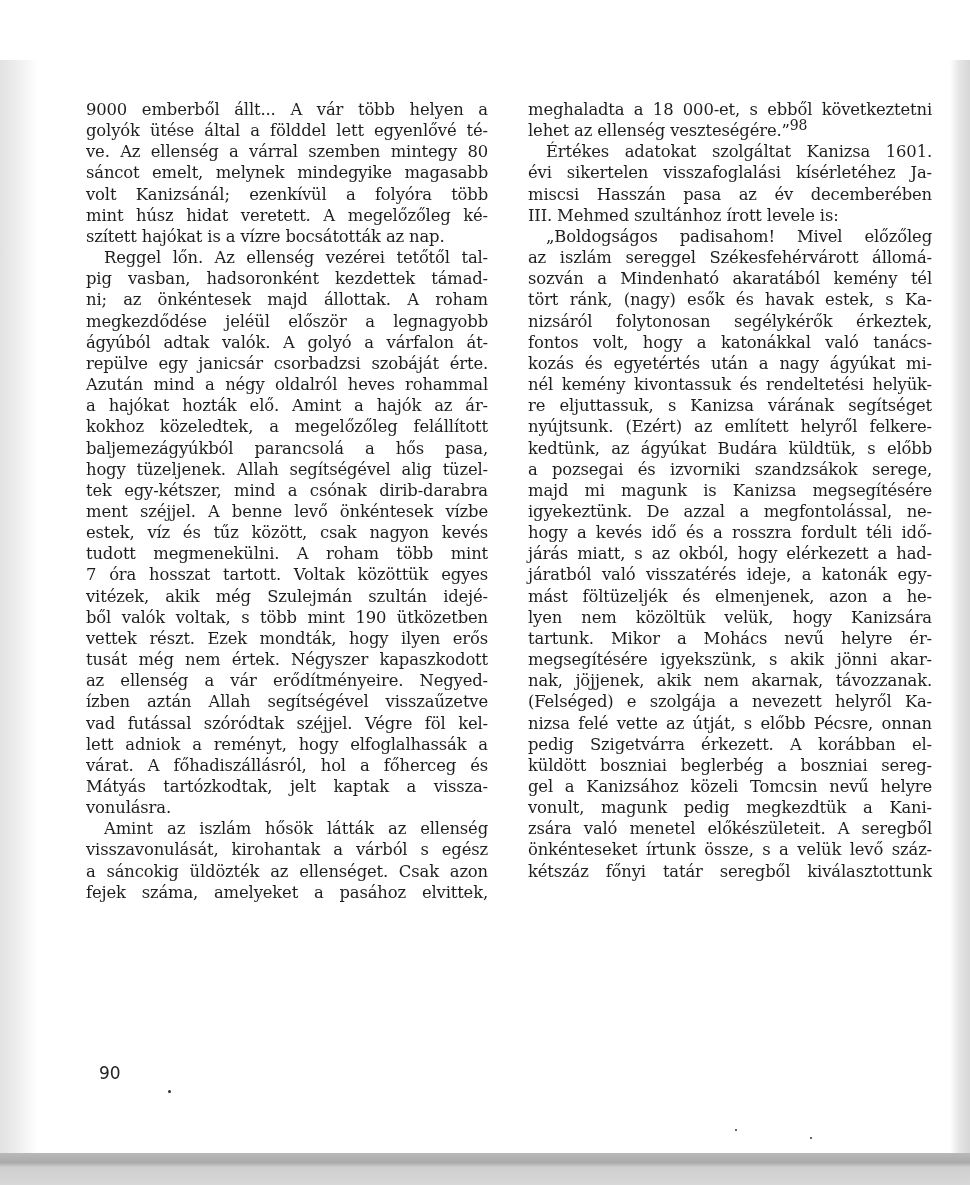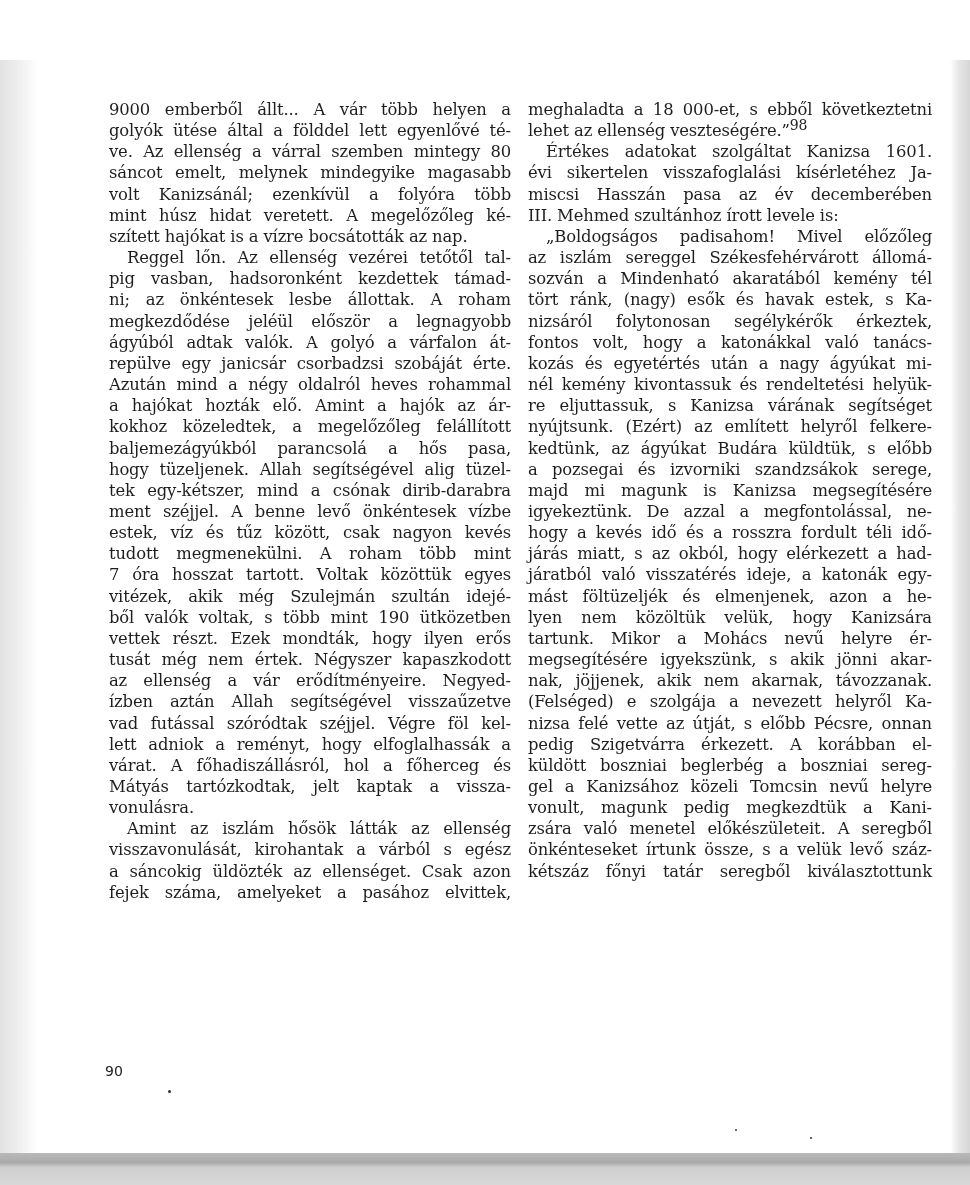--- a/index.html
+++ b/index.html
@@ -41,39 +41,38 @@
       position: absolute;
       top: 99px;
       font-family: "DejaVu Serif", "Liberation Serif", serif;
       font-size: 16.4px;
       line-height: 21.15px;
       color: #1e1e1e;
       text-align: justify;
       hyphens: manual;
       letter-spacing: -0.15px;
     }
-    .column.left { left: 109px; width: 402px; }
+    .column.left { left: 86px; width: 402px; }
     .column.right { left: 528px; width: 404px; }
     .line {
       display: block;
       white-space: nowrap;
       text-align: justify;
       text-align-last: justify;
       overflow: visible;
     }
     .line.last { text-align-last: left; }
     .line.indent { padding-left: 18px; }
     .page-number {
       position: absolute;
       left: 99px;
       top: 1063px;
       font-family: "DejaVu Sans", "Liberation Sans", sans-serif;
-      font-size: 14px;
+      font-size: 17px;
       color: #222;
-      margin-left: 6px;
     }
     .speck {
       position: absolute;
       width: 3px; height: 3px;
       border-radius: 50%;
       background: #333;
     }
     sup { font-size: 14px; line-height: 0; vertical-align: 6px; }
   </style>
 </head>
@@ -87,21 +86,21 @@
   <div class="column left" id="col-left">
       <span class="line"><span>9000 emberből állt... A vár több helyen a</span></span>
       <span class="line"><span>golyók ütése által a földdel lett egyenlővé té-</span></span>
       <span class="line"><span>ve. Az ellenség a várral szemben mintegy 80</span></span>
       <span class="line"><span>sáncot emelt, melynek mindegyike magasabb</span></span>
       <span class="line"><span>volt Kanizsánál; ezenkívül a folyóra több</span></span>
       <span class="line"><span>mint húsz hidat veretett. A megelőzőleg ké-</span></span>
       <span class="line last"><span>szített hajókat is a vízre bocsátották az nap.</span></span>
       <span class="line indent"><span>Reggel lőn. Az ellenség vezérei tetőtől tal-</span></span>
       <span class="line"><span>pig vasban, hadsoronként kezdettek támad-</span></span>
-      <span class="line"><span>ni; az önkéntesek lesbe állottak. A roham</span></span>
+      <span class="line"><span>ni; az önkéntesek majd állottak. A roham</span></span>
       <span class="line"><span>megkezdődése jeléül először a legnagyobb</span></span>
       <span class="line"><span>ágyúból adtak valók. A golyó a várfalon át-</span></span>
       <span class="line"><span>repülve egy janicsár csorbadzsi szobáját érte.</span></span>
       <span class="line"><span>Azután mind a négy oldalról heves rohammal</span></span>
       <span class="line"><span>a hajókat hozták elő. Amint a hajók az ár-</span></span>
       <span class="line"><span>kokhoz közeledtek, a megelőzőleg felállított</span></span>
       <span class="line"><span>baljemezágyúkból parancsolá a hős pasa,</span></span>
       <span class="line"><span>hogy tüzeljenek. Allah segítségével alig tüzel-</span></span>
       <span class="line"><span>tek egy-kétszer, mind a csónak dirib-darabra</span></span>
       <span class="line"><span>ment széjjel. A benne levő önkéntesek vízbe</span></span>

